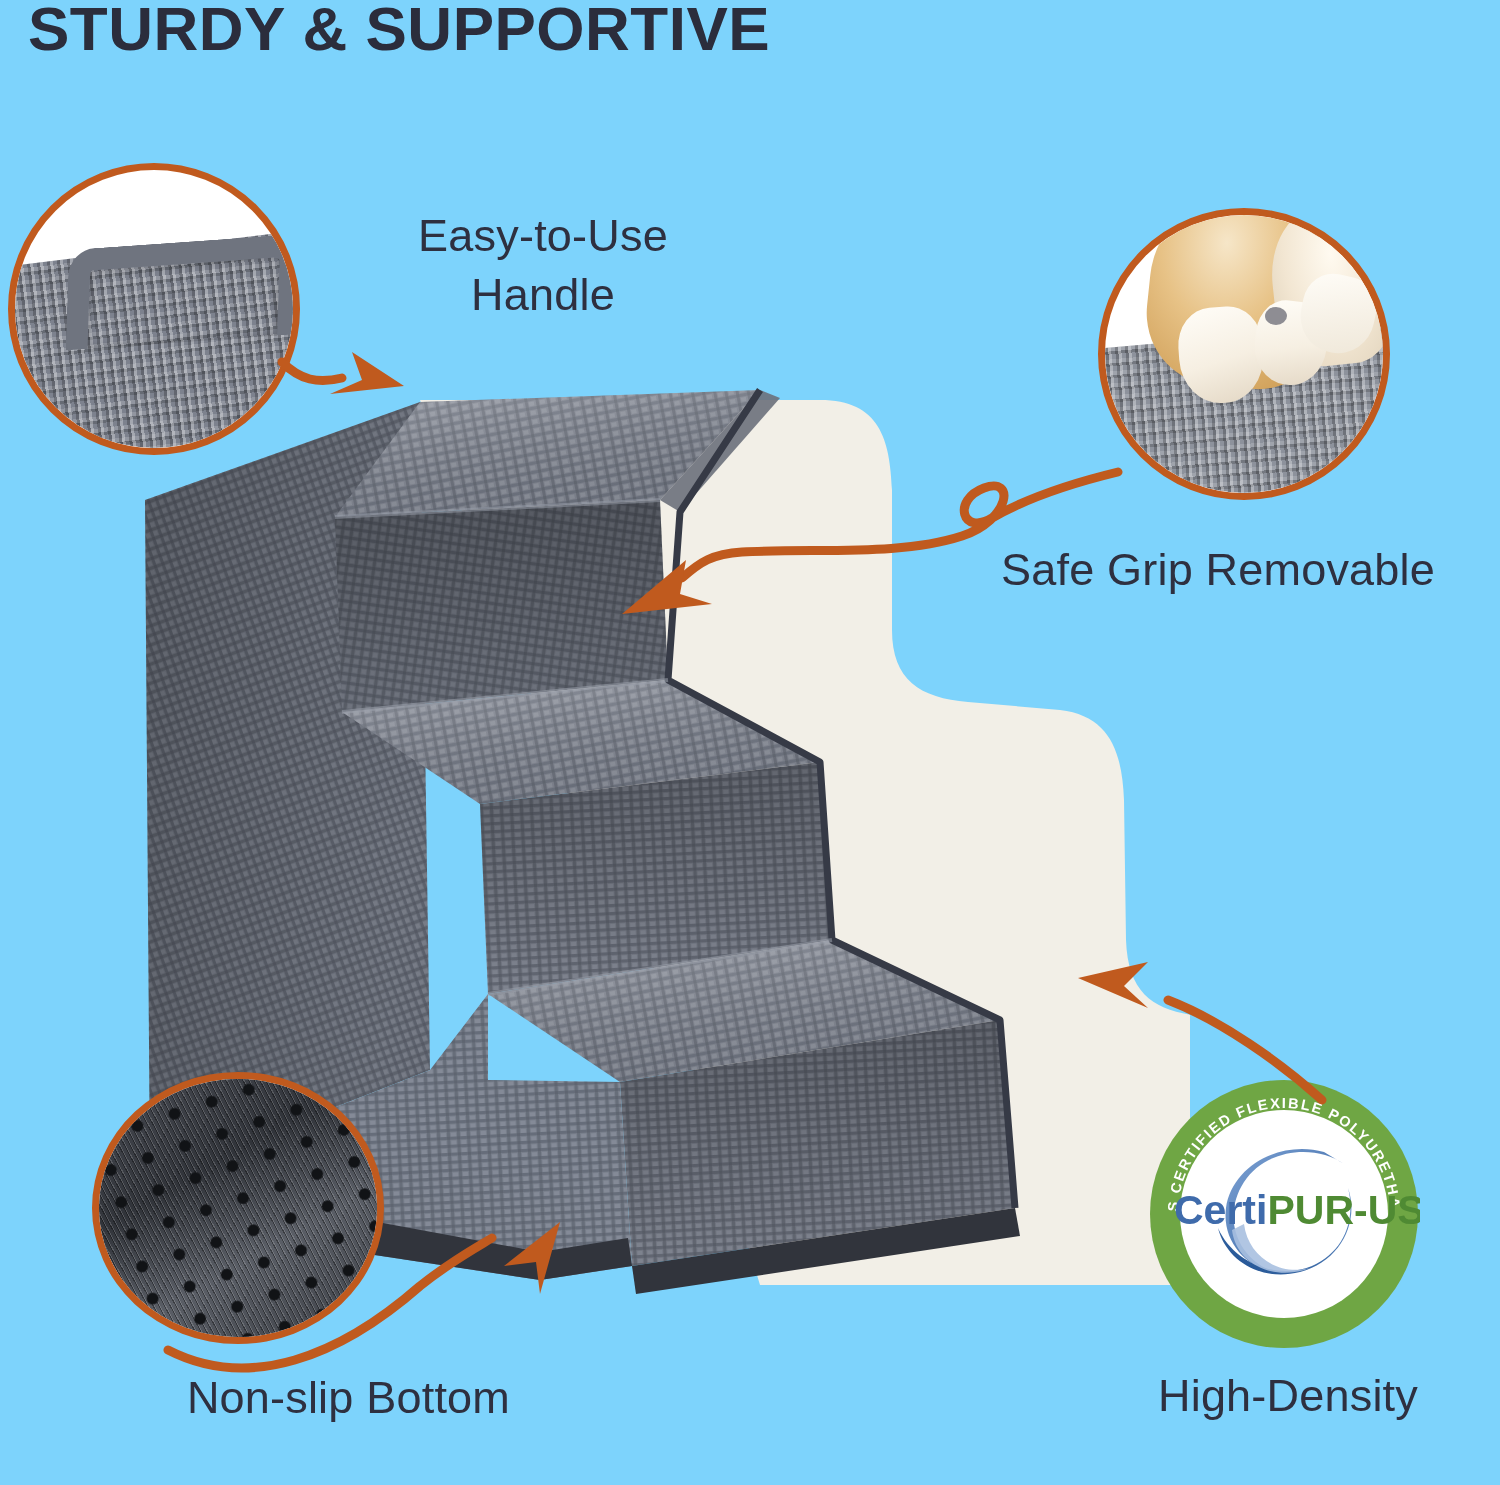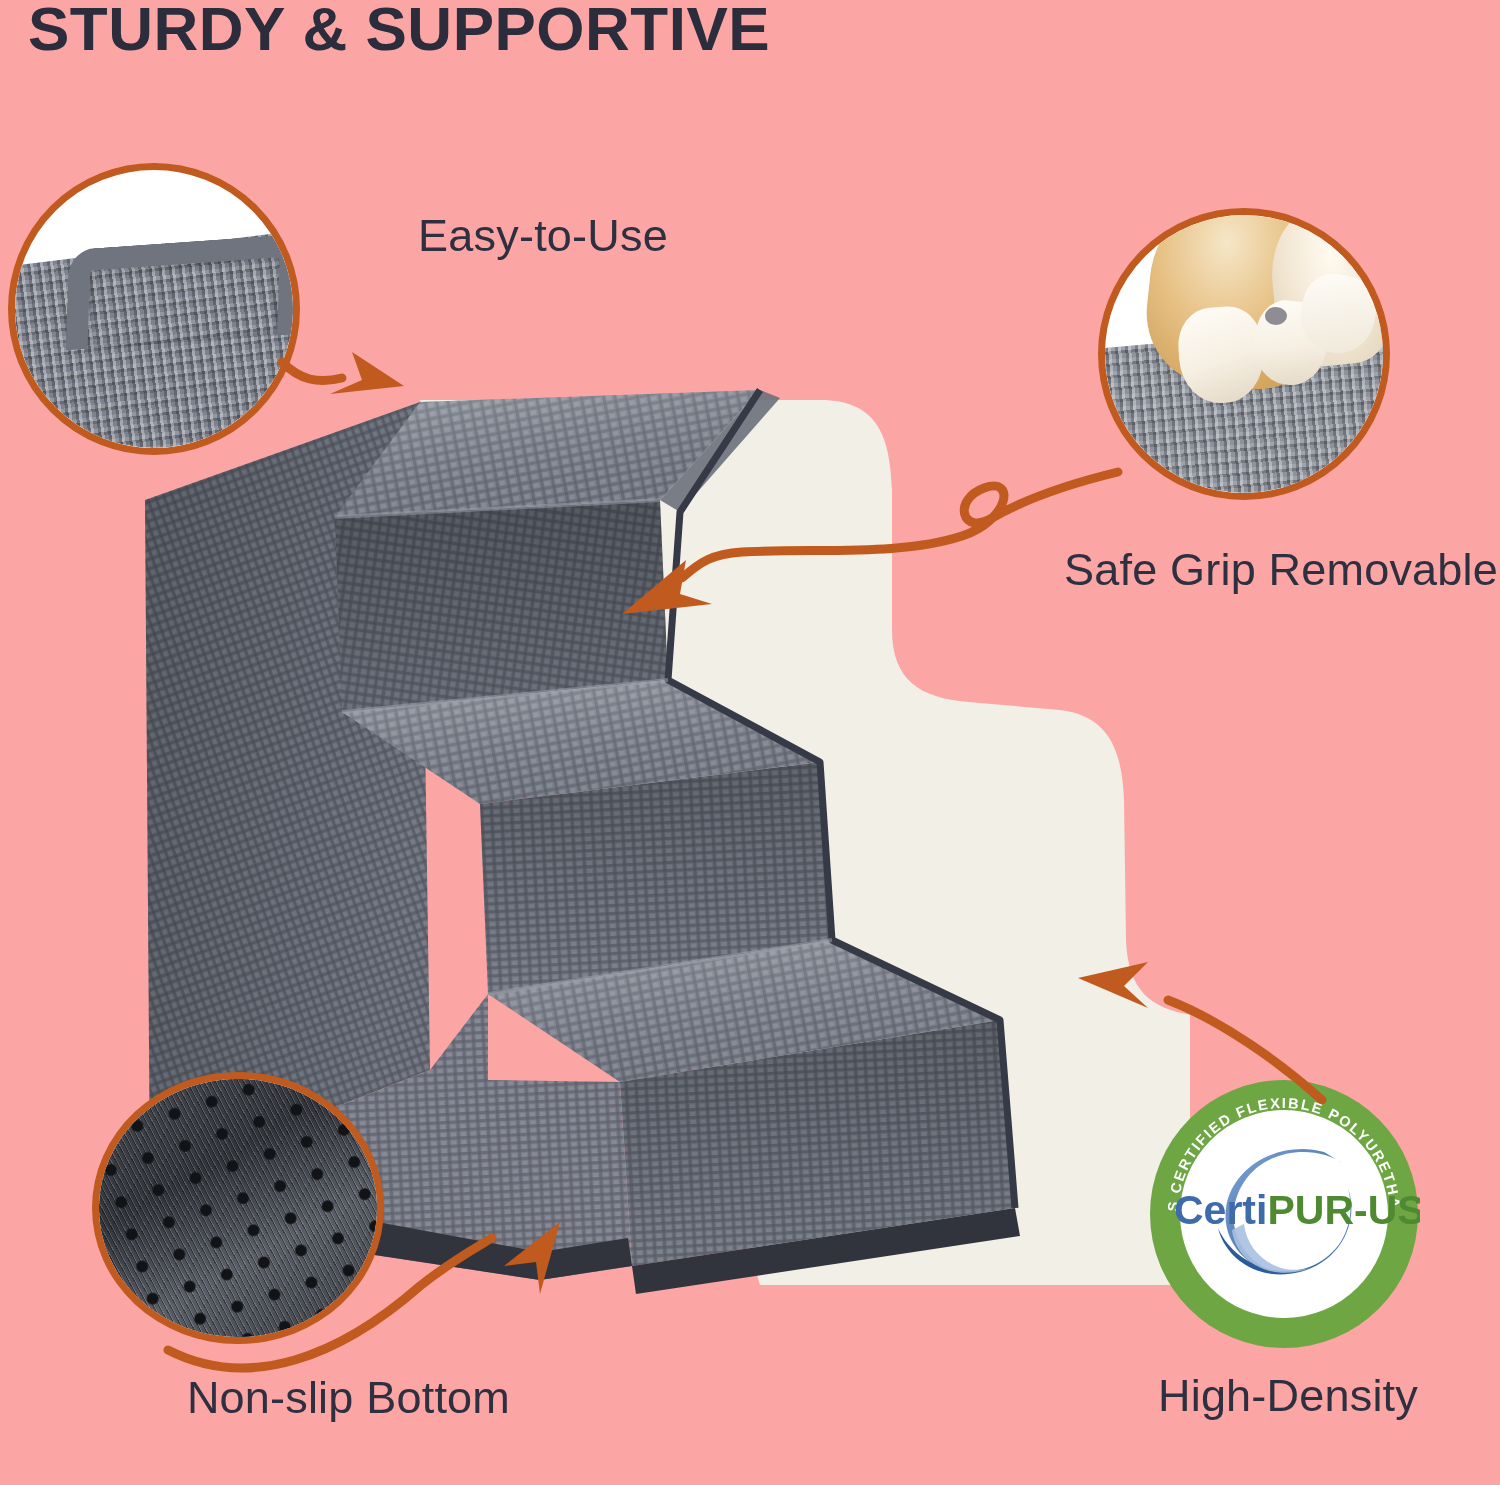--- a/index.html
+++ b/index.html
@@ -8,21 +8,21 @@
     padding: 0;
     background: #ffffff;
   }
   body {
     font-family: "Liberation Sans", sans-serif;
   }
   #stage {
     position: relative;
     width: 1500px;
     height: 1485px;
-    background: #fca5a5;
+    background: #7dd3fc;
     overflow: hidden;
   }
 
   
   #page-title {
     position: absolute;
     left: 28px;
     top: -4px;
     font-size: 62px;
     font-weight: 700;
@@ -35,21 +35,21 @@
   
   .callout-label {
     position: absolute;
     color: #2e3040;
     font-size: 45px;
     font-weight: 400;
     line-height: 1.32;
     letter-spacing: 0.2px;
   }
   #label-handle      { left: 333px;  top: 206px;  width: 420px; text-align: center; }
-  #label-cover       { left: 938px;  top: 540px;  width: 560px; text-align: right; }
+  #label-cover       { left: 938px;  top: 540px;  width: 560px; text-align: center; }
   #label-nonslip     { left: 40px;   top: 1368px; width: 470px; text-align: right; }
   #label-foam        { left: 1088px; top: 1366px; width: 400px; text-align: center; }
 
   
   .inset {
     position: absolute;
     border-radius: 50%;
     overflow: hidden;
     border: 7px solid #c05a1e;
     box-sizing: border-box;
@@ -349,20 +349,21 @@
       <path d="M 622 614 L 686 560 L 680 594 L 712 604 Z"></path>
 
       <path d="M 560 1222 L 504 1266 L 536 1262 L 540 1294 Z"></path>
 
       <path d="M 1078 978 L 1148 962 L 1124 986 L 1148 1008 Z"></path>
     </g>
   </svg>
 
   <div class="callout-label" id="label-handle">
     <div>Easy-to-Use</div>
+    <div>Handle</div>
   </div>
 
   <div class="callout-label" id="label-cover">
     <div>Safe Grip Removable</div>
   </div>
 
   <div class="callout-label" id="label-nonslip">
     <div>Non-slip Bottom</div>
   </div>
 

